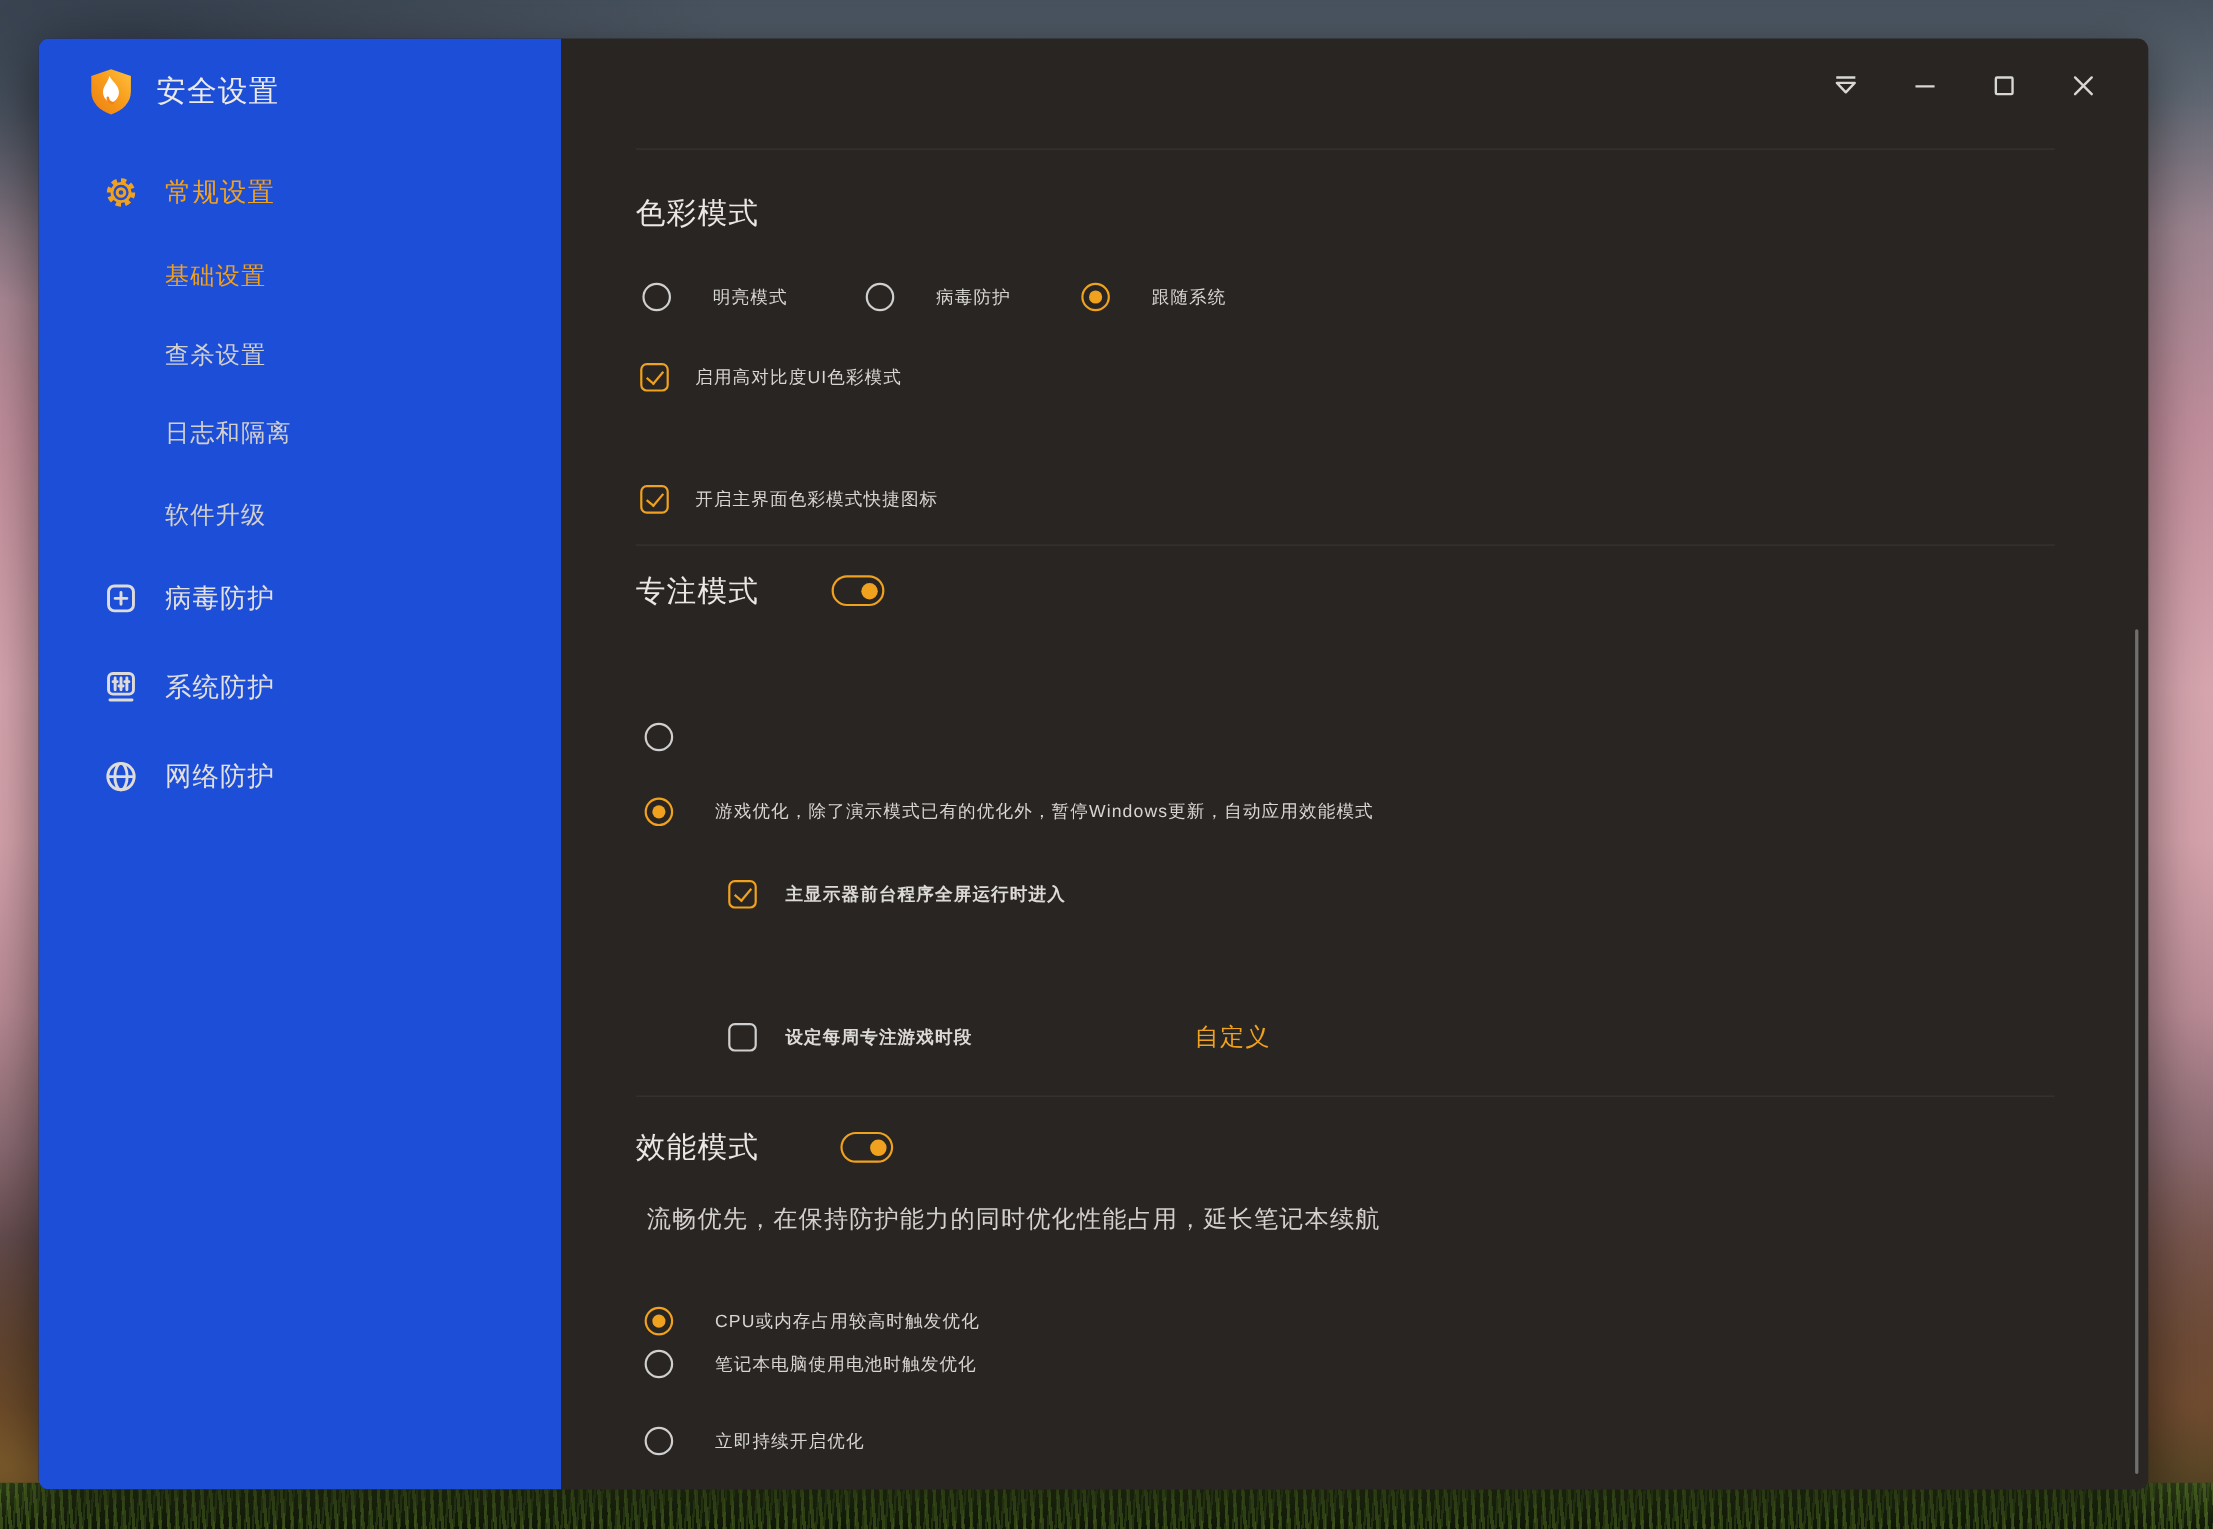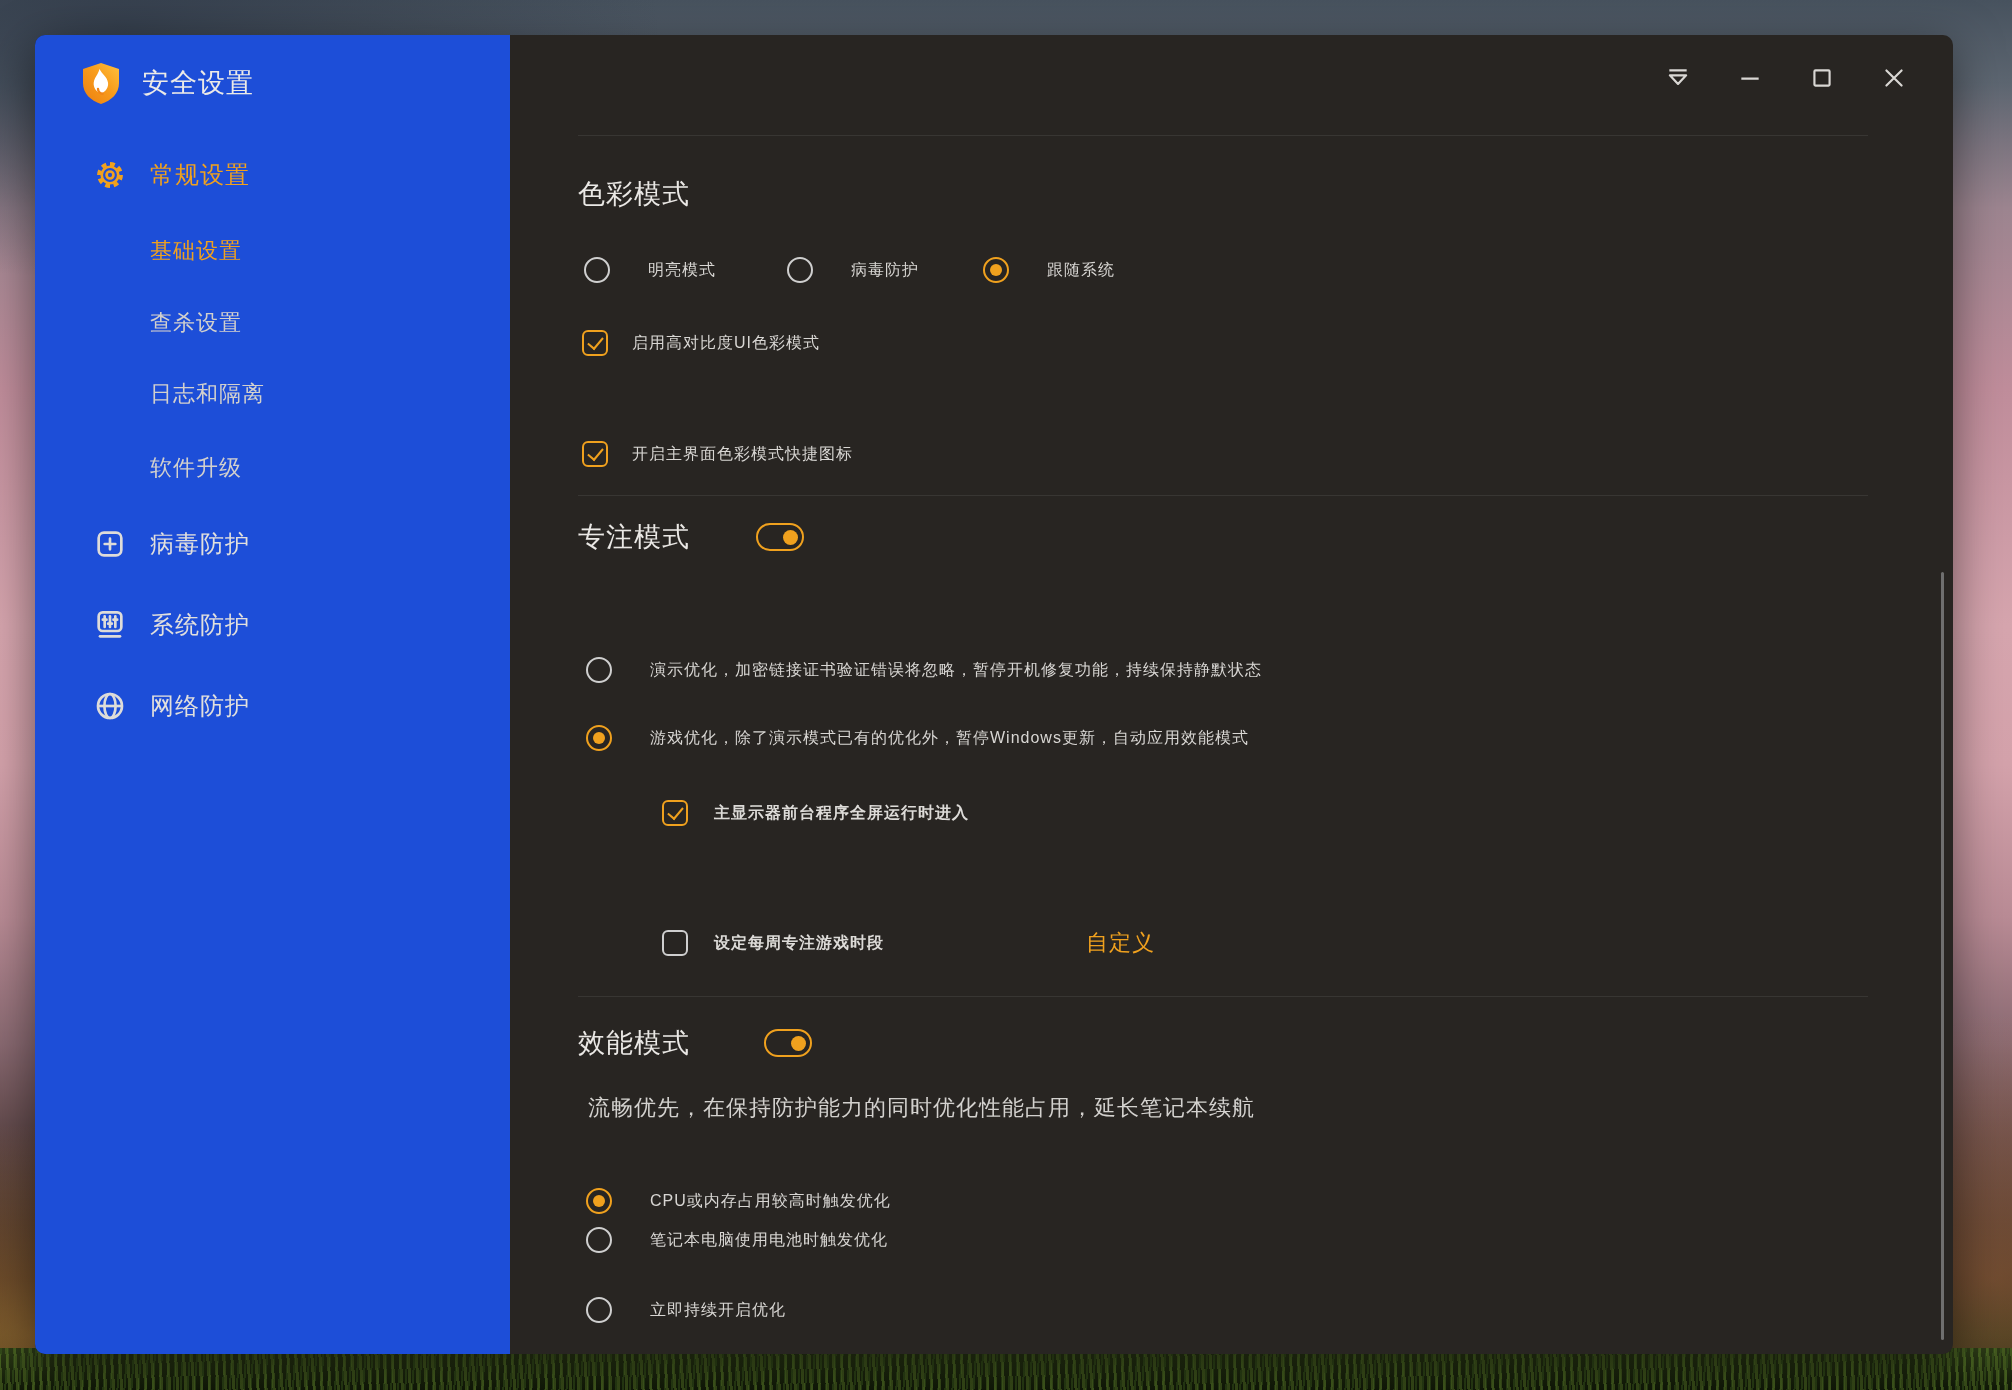--- a/index.html
+++ b/index.html
@@ -222,21 +222,20 @@
     <div class="divider" style="top:460px;"></div>
 
     <div class="row" style="top:482px;left:0;width:100%;">
       <span class="section-title">专注模式</span>
       <span class="toggle" style="left:178px;"></span>
     </div>
 
 
     <div class="row radio-item" style="top:615px;left:8px;">
       <span class="radio"></span>
-      <span class="lbl">演示优化，加密链接证书验证错误将忽略，暂停开机修复功能，持续保持静默状态</span>
     </div>
     <div class="row radio-item" style="top:683px;left:8px;">
       <span class="radio sel"></span>
       <span class="lbl">游戏优化，除了演示模式已有的优化外，暂停Windows更新，自动应用效能模式</span>
     </div>
 
     <div class="row cb-item sub-row" style="top:758px;left:84px;">
       <span class="checkbox checked"></span>
       <span class="lbl">主显示器前台程序全屏运行时进入</span>
     </div>

